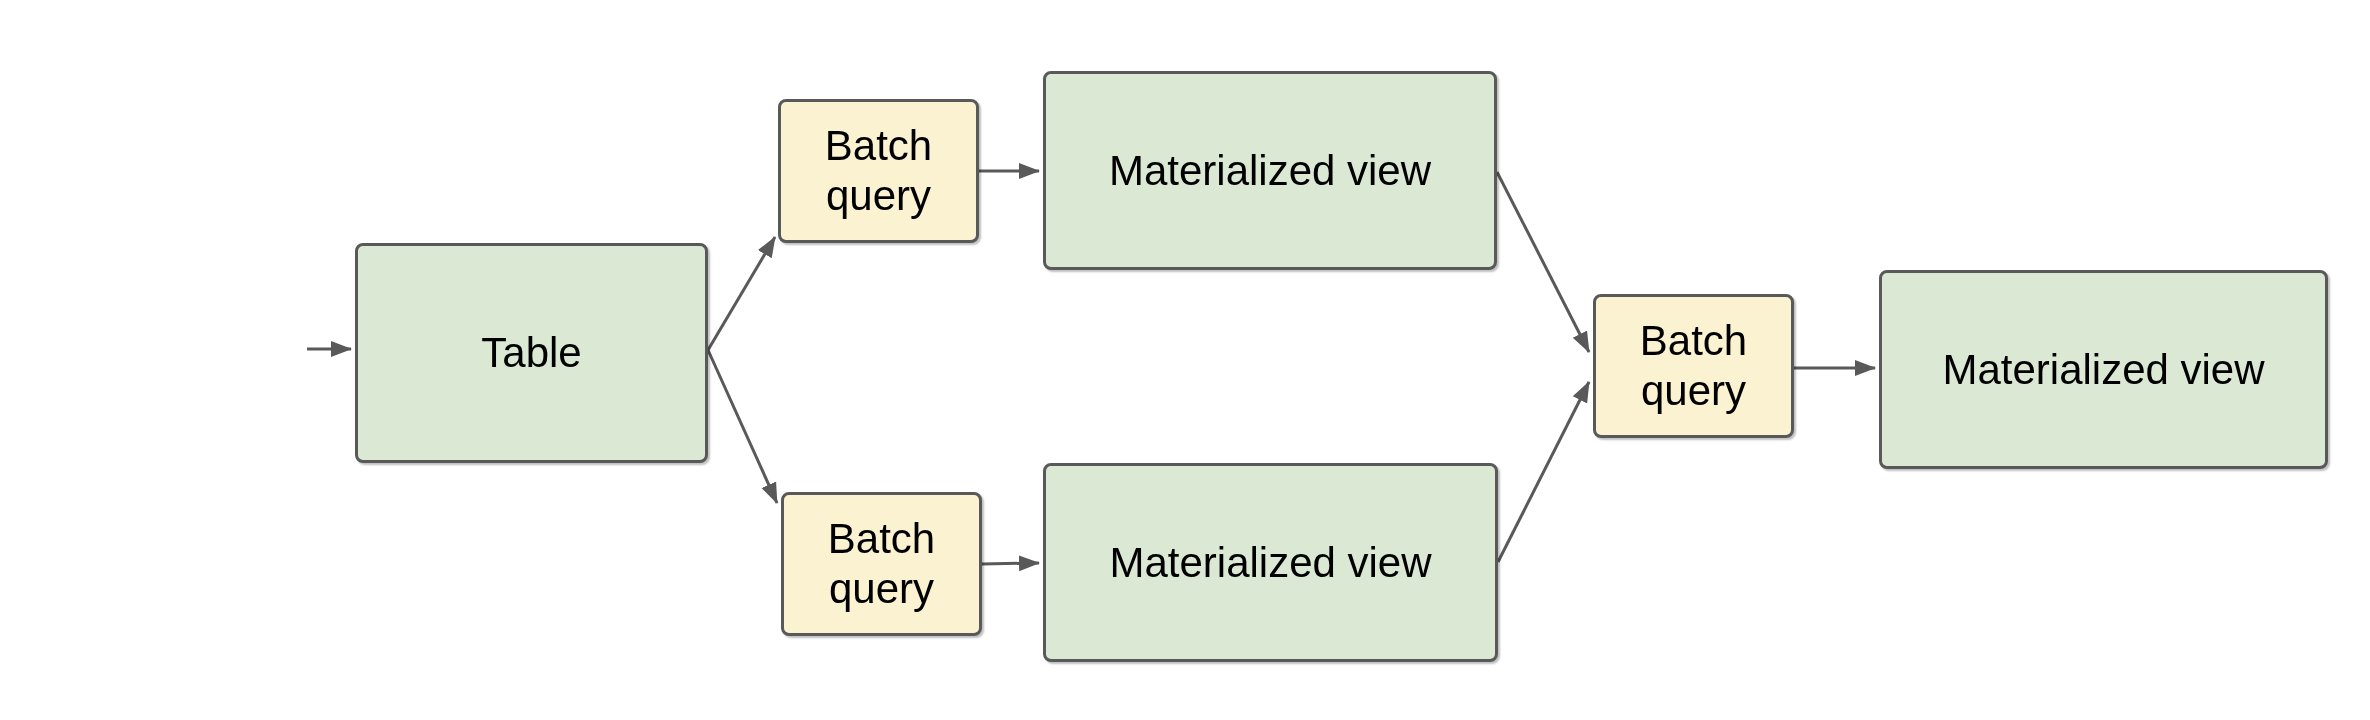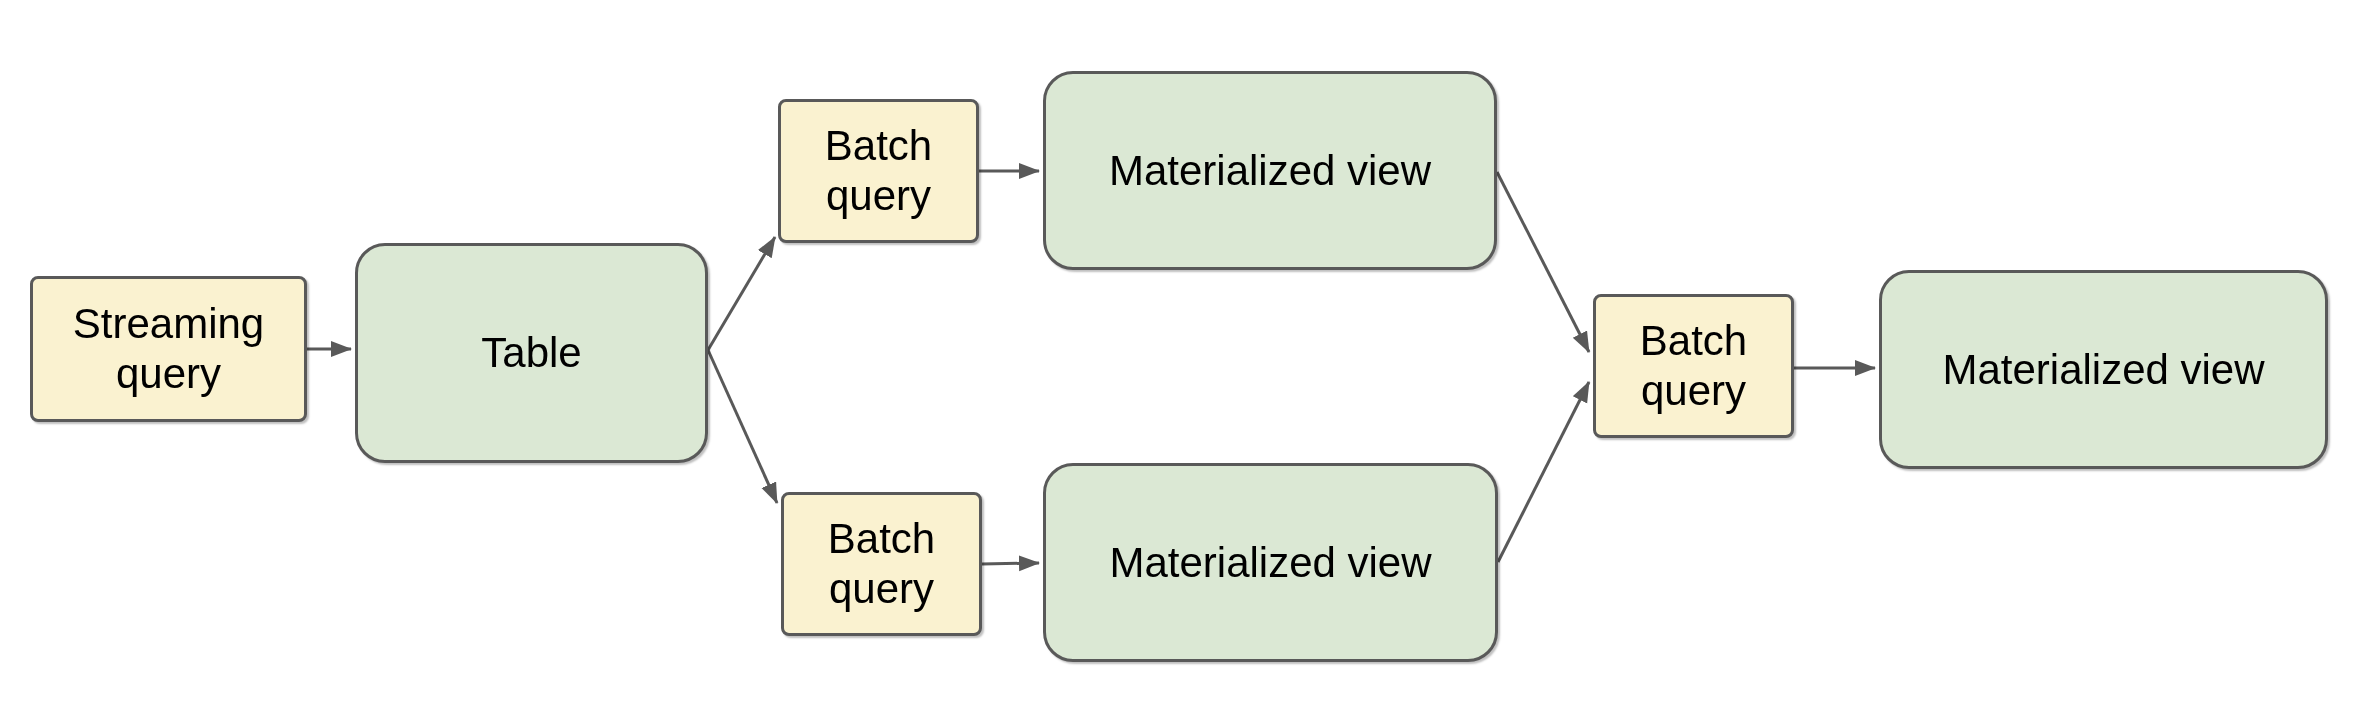--- a/index.html
+++ b/index.html
@@ -25,21 +25,21 @@
     align-items: center;
     justify-content: center;
     text-align: center;
     font-size: 42px;
     line-height: 1.19;
     color: #000000;
     box-shadow: 2px 2px 2px rgba(0,0,0,0.25);
   }
   .node .label { display: block; padding: 0 8px; }
   .query { background: #faf2d0; border-radius: 8px; }
-  .view  { background: #dbe8d4; border-radius: 30px; }
+  .view  { background: #dbe8d4; border-radius: 8px; }
 
   
   #node-streaming-query      { left: 30px;   top: 276px; width: 277px; height: 146px; }
   #node-table                { left: 355px;  top: 243px; width: 353px; height: 220px; }
   #node-batch-query-top      { left: 778px;  top: 99px;  width: 201px; height: 144px; }
   #node-mv-top               { left: 1043px; top: 71px;  width: 454px; height: 199px; }
   #node-batch-query-bottom   { left: 781px;  top: 492px; width: 201px; height: 144px; }
   #node-mv-bottom            { left: 1043px; top: 463px; width: 455px; height: 199px; }
   #node-batch-query-right    { left: 1593px; top: 294px; width: 201px; height: 144px; }
   #node-mv-right             { left: 1879px; top: 270px; width: 449px; height: 199px; }
@@ -60,23 +60,20 @@
       <line x1="708" y1="350" x2="775" y2="237" marker-end="url(#arrowhead)"></line>
       <line x1="708" y1="350" x2="777" y2="503" marker-end="url(#arrowhead)"></line>
       <line x1="979" y1="171" x2="1039" y2="171" marker-end="url(#arrowhead)"></line>
       <line x1="982" y1="564" x2="1039" y2="563" marker-end="url(#arrowhead)"></line>
       <line x1="1497" y1="172" x2="1589" y2="352" marker-end="url(#arrowhead)"></line>
       <line x1="1498" y1="562" x2="1589" y2="382" marker-end="url(#arrowhead)"></line>
       <line x1="1794" y1="368" x2="1875" y2="368" marker-end="url(#arrowhead)"></line>
     </g>
   </svg>
 
-  <div class="node query" id="node-streaming-query">
-    <span class="label">Streaming query</span>
-  </div>
 
   <div class="node view" id="node-table">
     <span class="label">Table</span>
   </div>
 
   <div class="node query" id="node-batch-query-top">
     <span class="label">Batch query</span>
   </div>
 
   <div class="node view" id="node-mv-top">

